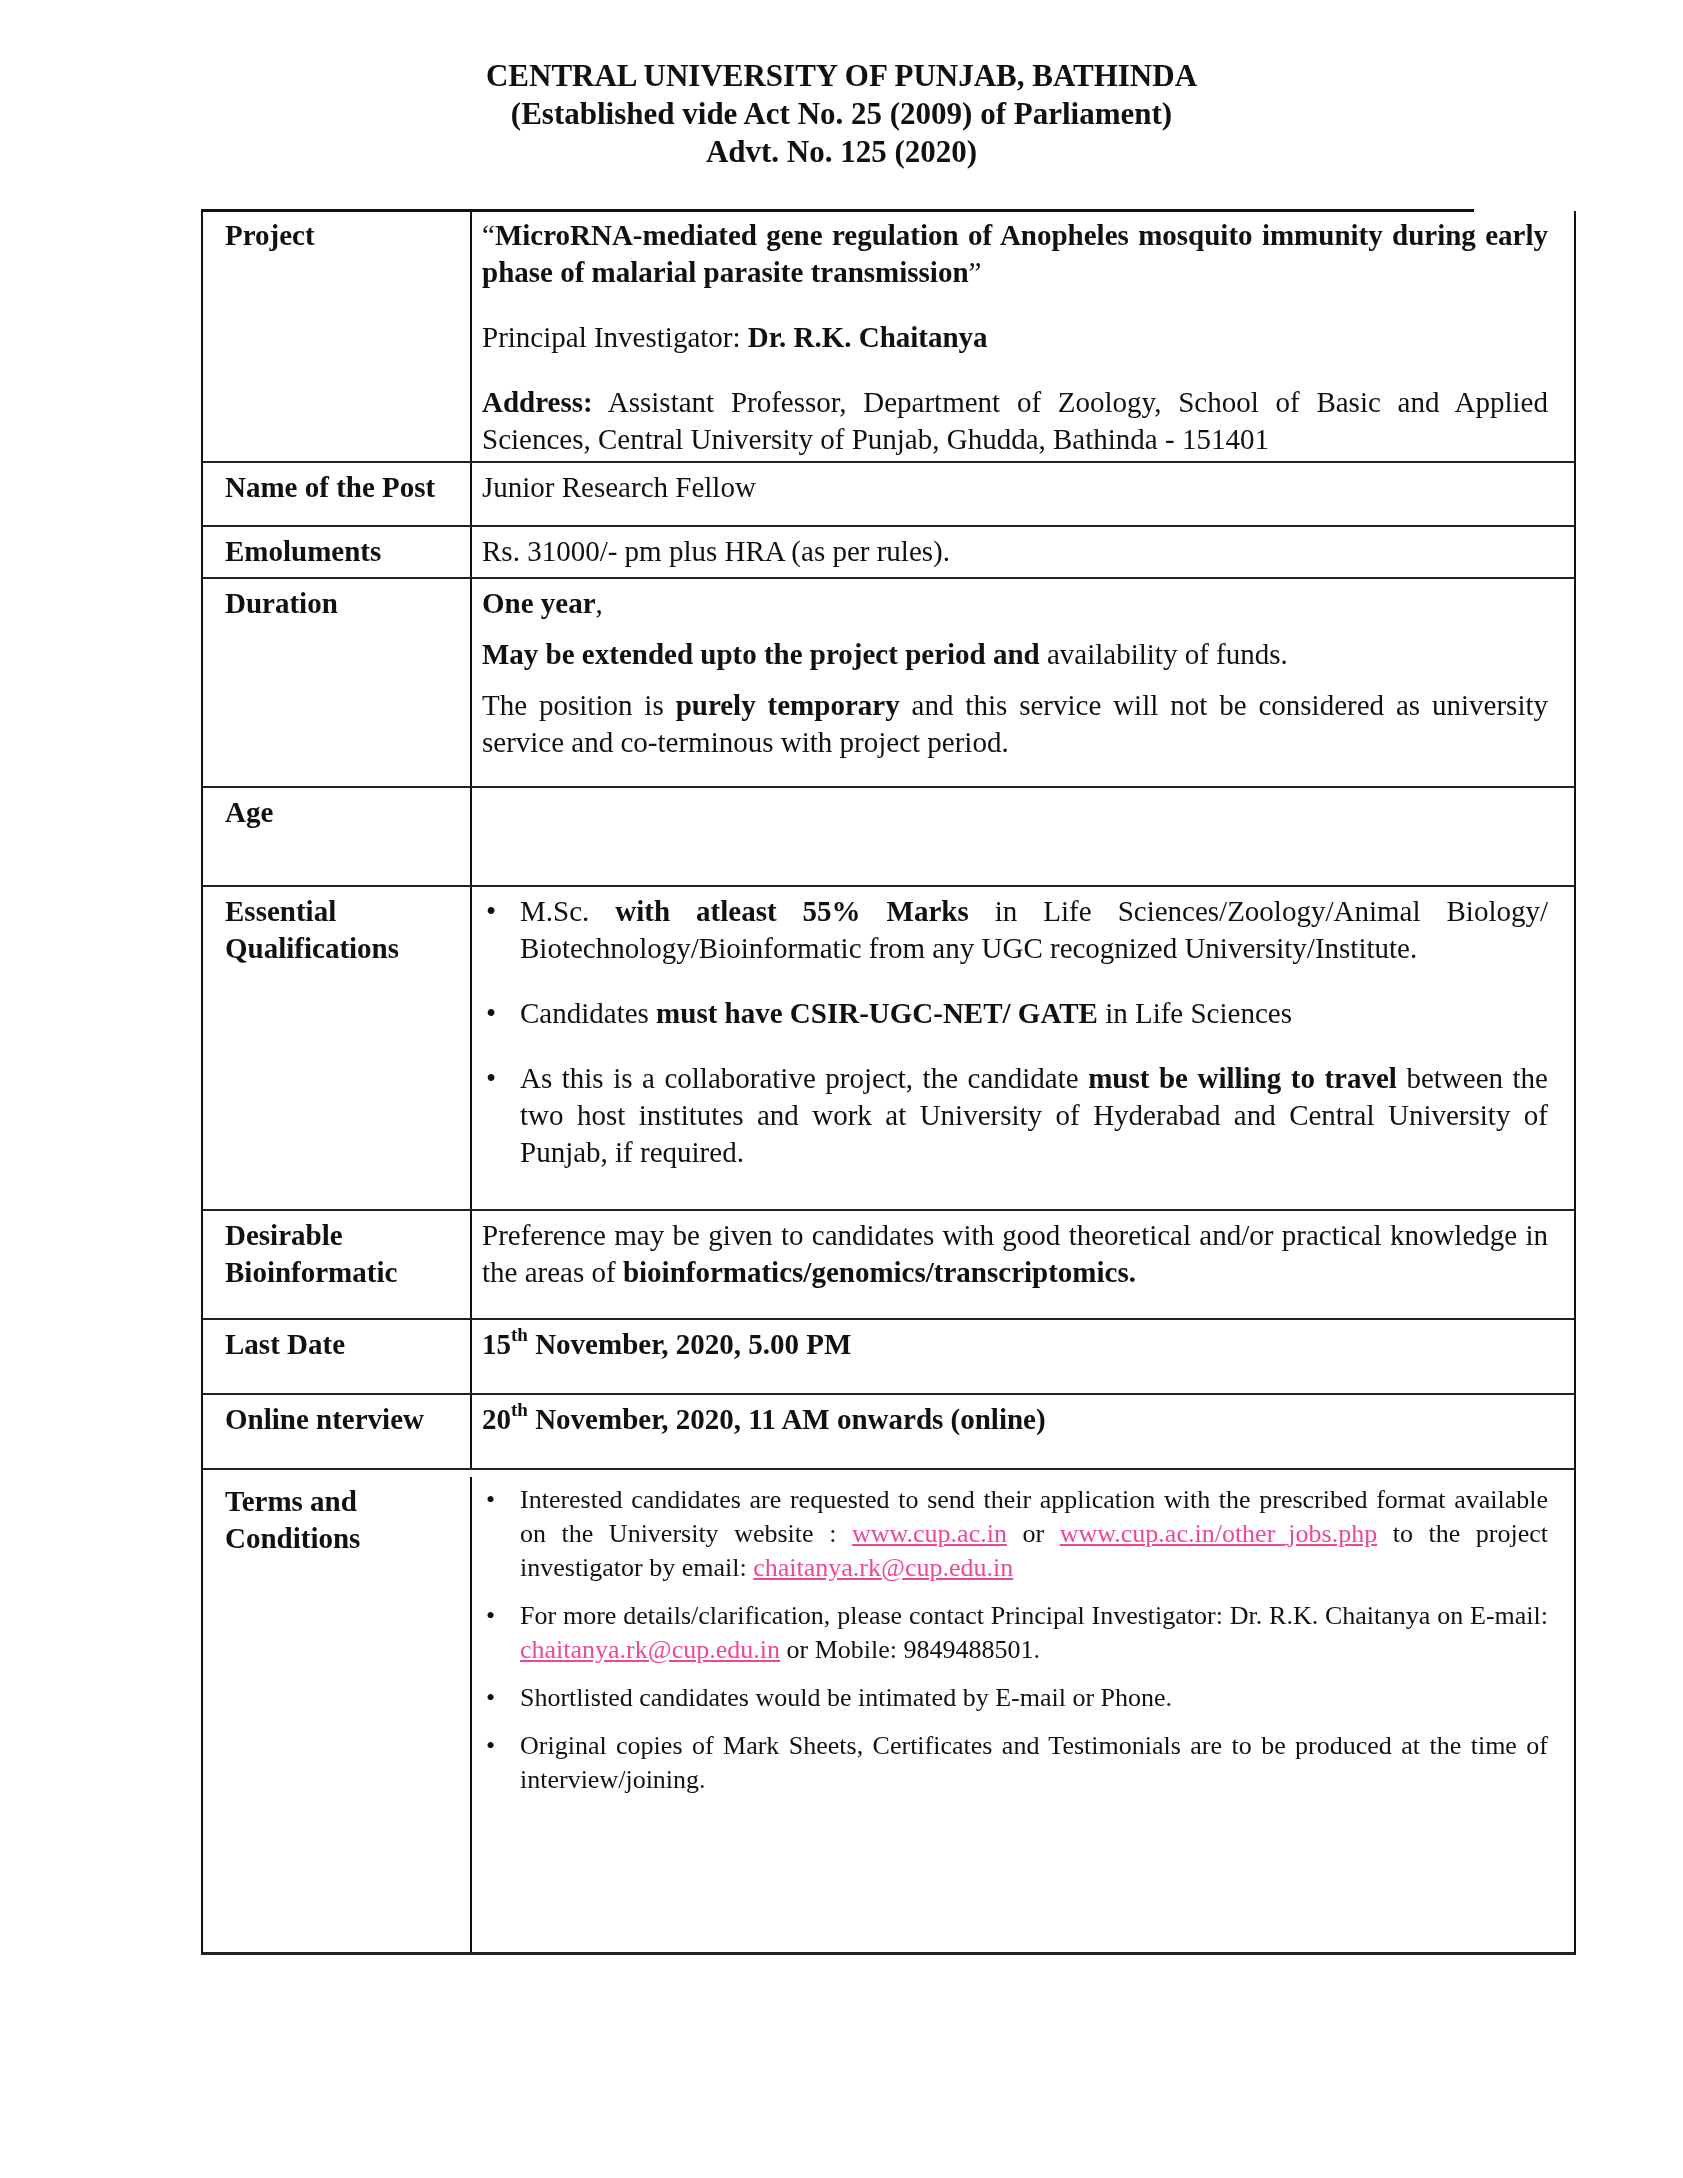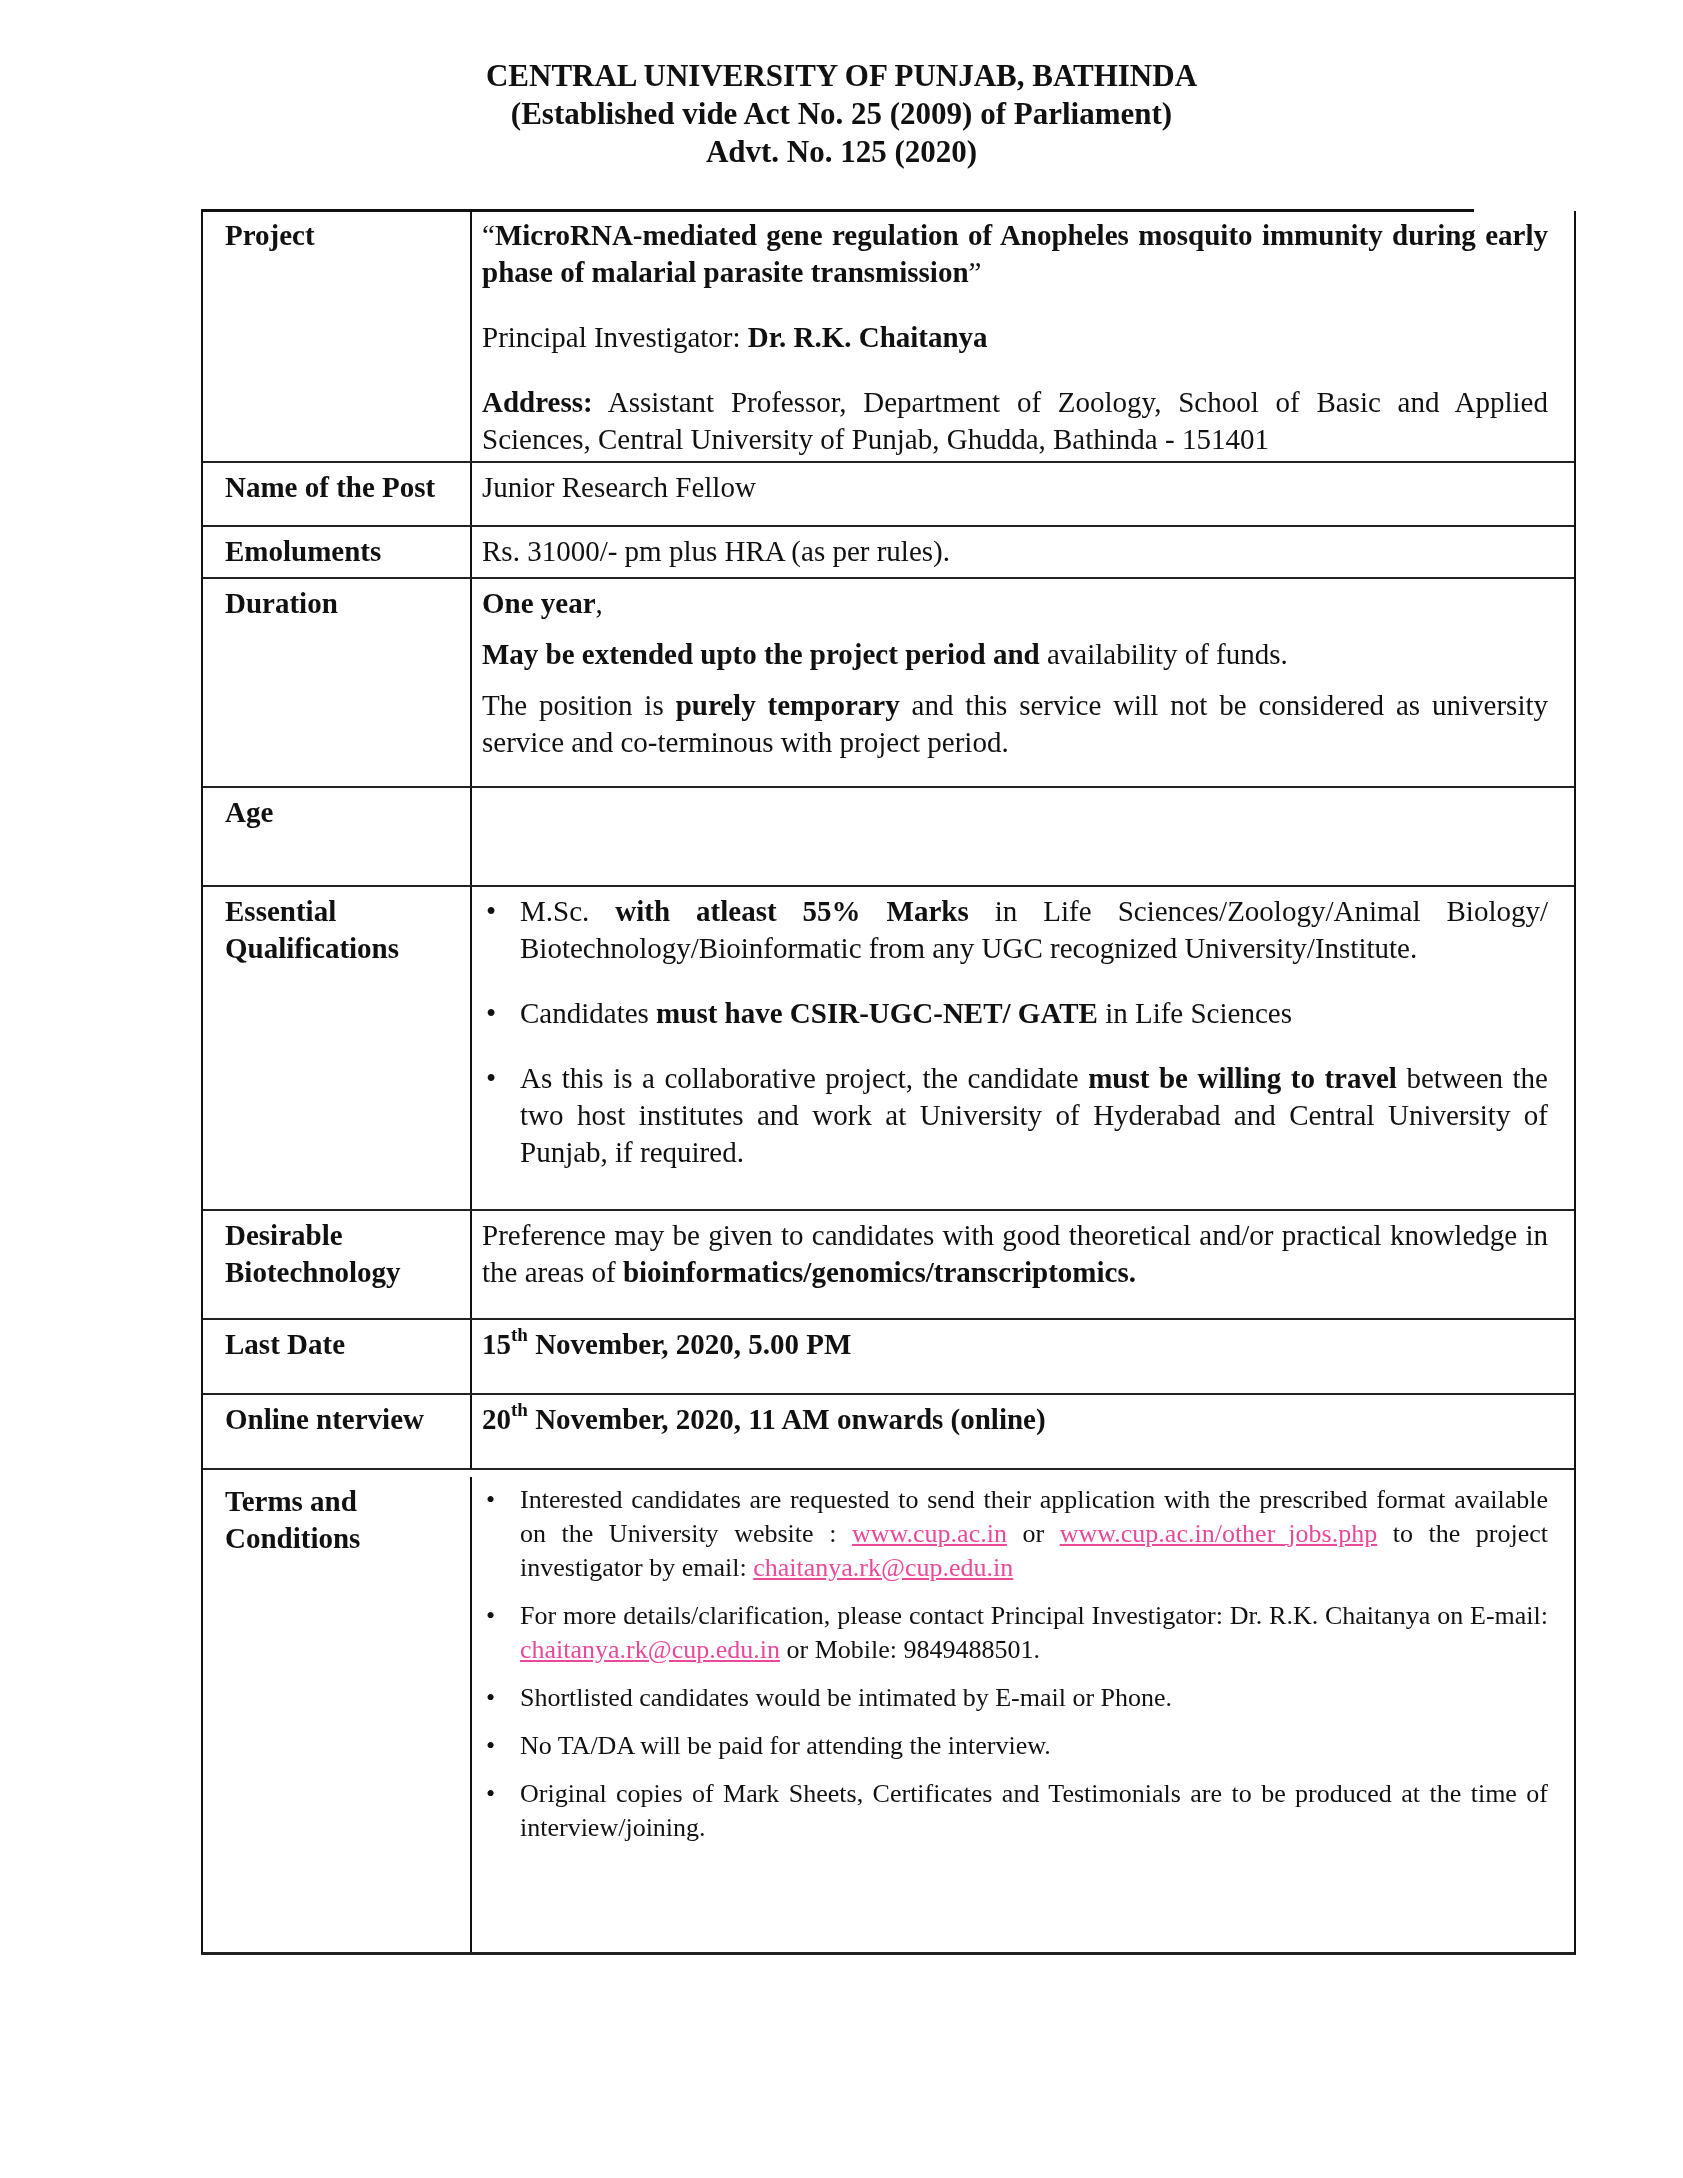--- a/index.html
+++ b/index.html
@@ -80,21 +80,21 @@
         <li><span>M.Sc. </span><b>with atleast 55% Marks</b><span> in Life Sciences/Zoology/Animal Biology/ Biotechnology/Bioinformatic from any UGC recognized University/Institute.</span></li>
         <li class="gap-m"><span>Candidates </span><b>must have CSIR-UGC-NET/ GATE</b><span> in Life Sciences</span></li>
         <li class="gap-m"><span>As this is a collaborative project, the candidate </span><b>must be willing to travel</b><span> between the two host institutes and work at University of Hyderabad and Central University of Punjab, if required.</span></li>
       </ul>
     </div>
   </div>
 
   <div class="row" style="height:109px">
     <div class="lbl">
       <div>Desirable</div>
-      <div>Biotechnology</div>
+      <div>Bioinformatic</div>
     </div>
     <div class="val"><span>Preference may be given to candidates with good theoretical and/or practical knowledge in the areas of </span><b>bioinformatics/genomics/transcriptomics.</b></div>
   </div>
 
   <div class="row" style="height:75px">
     <div class="lbl">Last Date</div>
     <div class="val"><b><span>15</span><sup>th</sup><span> November, 2020, 5.00 PM</span></b></div>
   </div>
 
   <div class="row" style="height:75px">
@@ -105,20 +105,19 @@
   <div class="row terms" style="height:475px">
     <div class="lbl">
       <div>Terms and</div>
       <div>Conditions</div>
     </div>
     <div class="val" style="padding-top:6px">
       <ul>
         <li><span>Interested candidates are requested to send their application with the prescribed format available on the University website : </span><a>www.cup.ac.in</a><span> or </span><a>www.cup.ac.in/other_jobs.php</a><span> to the project investigator by email: </span><a>chaitanya.rk@cup.edu.in</a></li>
         <li class="gap-s"><span>For more details/clarification, please contact Principal Investigator: Dr. R.K. Chaitanya on E-mail: </span><a>chaitanya.rk@cup.edu.in</a><span> or Mobile: 9849488501.</span></li>
         <li class="gap-s">Shortlisted candidates would be intimated by E-mail or Phone.</li>
-        <li class="gap-s">No TA/DA will be paid for attending the interview.</li>
         <li class="gap-s">Original copies of Mark Sheets, Certificates and Testimonials are to be produced at the time of interview/joining.</li>
       </ul>
     </div>
   </div>
 
 </div>
 
 
 </body></html>

